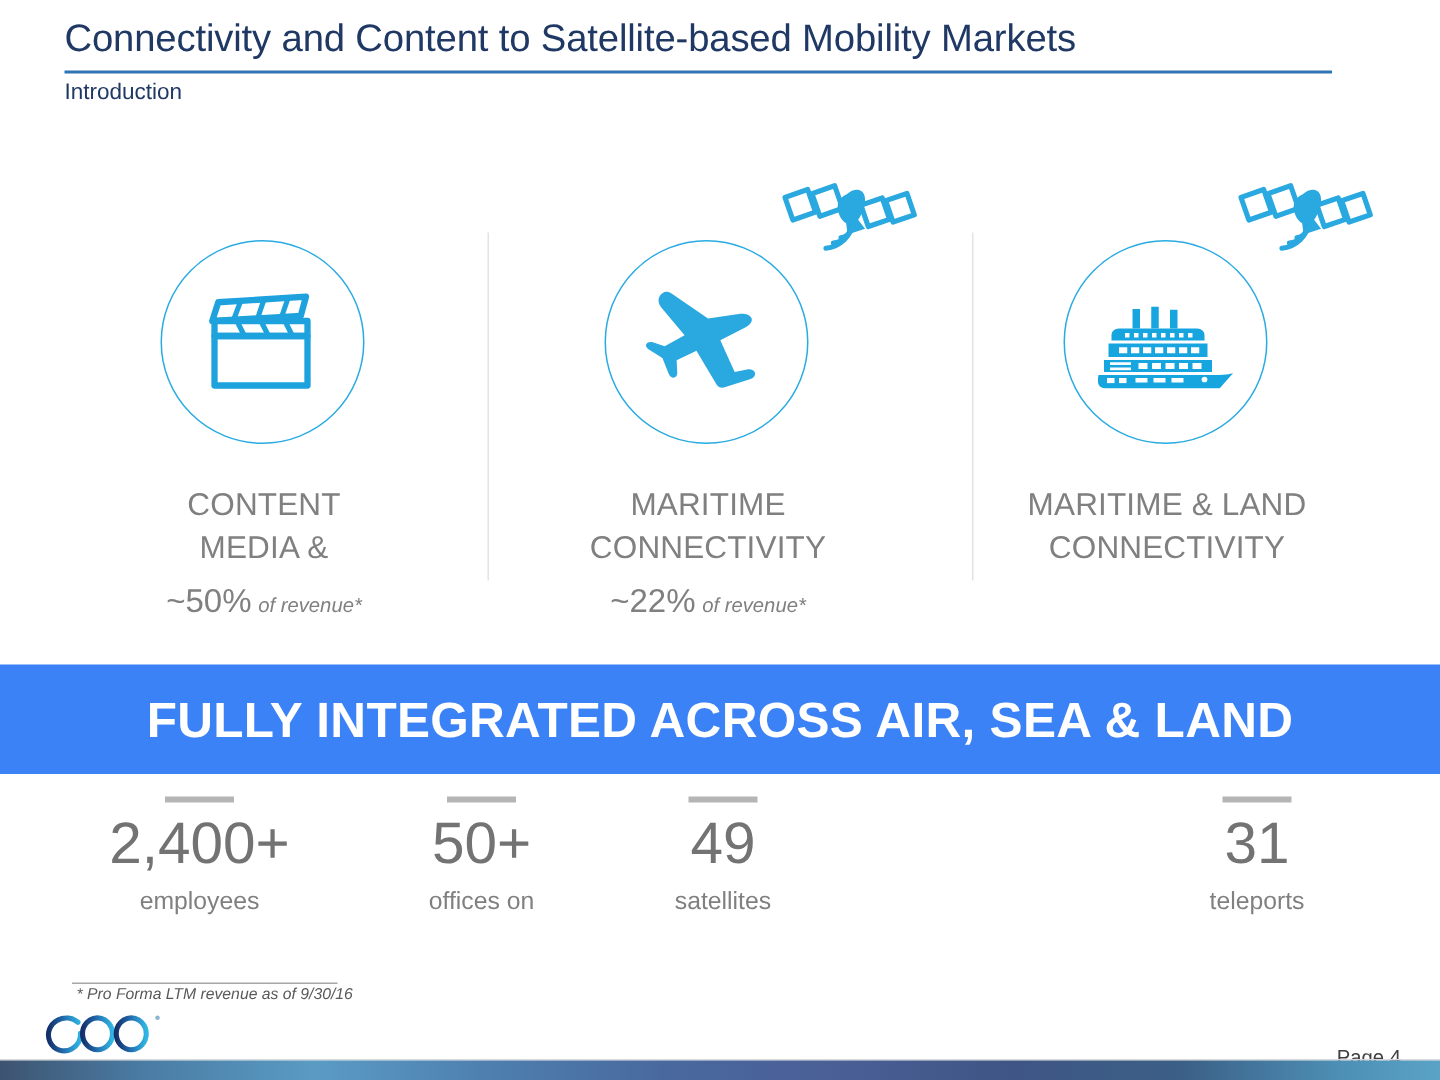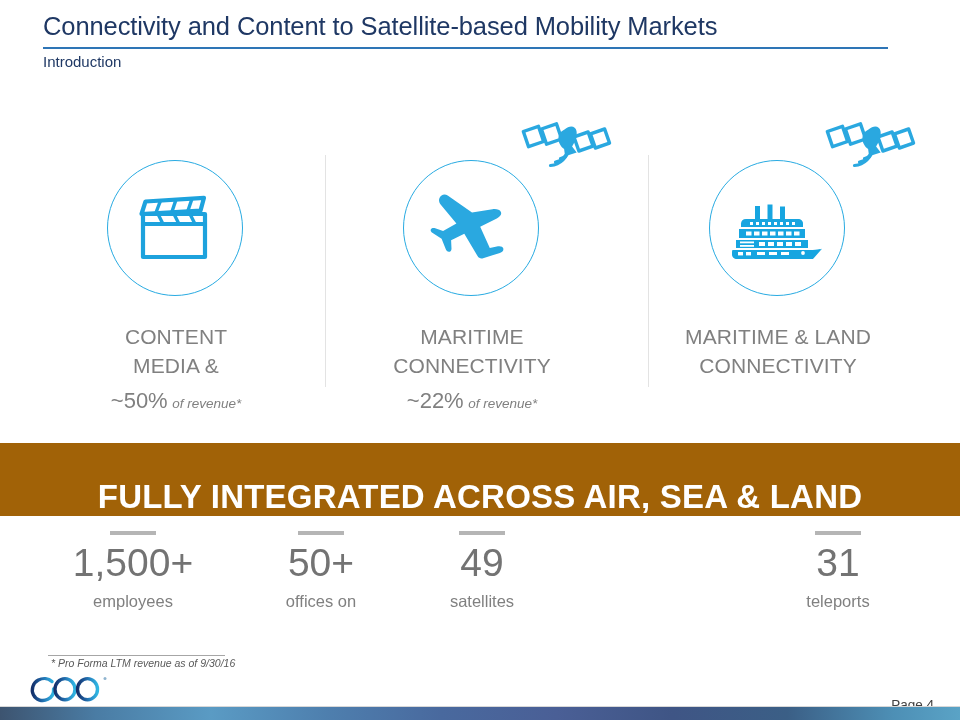--- a/index.html
+++ b/index.html
@@ -137,23 +137,23 @@
     font-style: italic;
   }
 
   
   #banner {
     position: absolute;
     left: 0;
     top: 443px;
     width: 960px;
     height: 73px;
-    background: #a16207;
+    background: #3b82f6;
     display: flex;
-    align-items: flex-end;
+    align-items: center;
     justify-content: center;
   }
   #banner-text {
     font-size: 33px;
     font-weight: bold;
     color: #ffffff;
     letter-spacing: 0.2px;
     white-space: nowrap;
   }
 
@@ -426,21 +426,21 @@
 </div>
 
 <div id="banner">
   <div id="banner-text">FULLY INTEGRATED ACROSS AIR, SEA &amp; LAND</div>
 </div>
 
 <div id="stats">
 
   <div class="stat" id="stat-employees">
     <div class="stat-dash"></div>
-    <div class="stat-value">1,500+</div>
+    <div class="stat-value">2,400+</div>
     <div class="stat-label">
       <div>employees</div>
     </div>
   </div>
 
   <div class="stat" id="stat-offices">
     <div class="stat-dash"></div>
     <div class="stat-value">50+</div>
     <div class="stat-label">
       <div>offices on</div>

